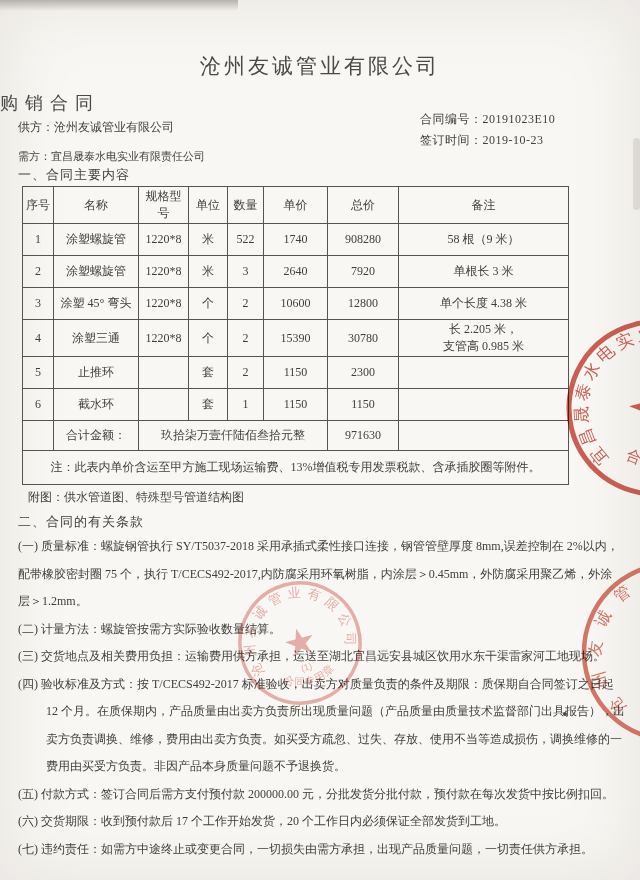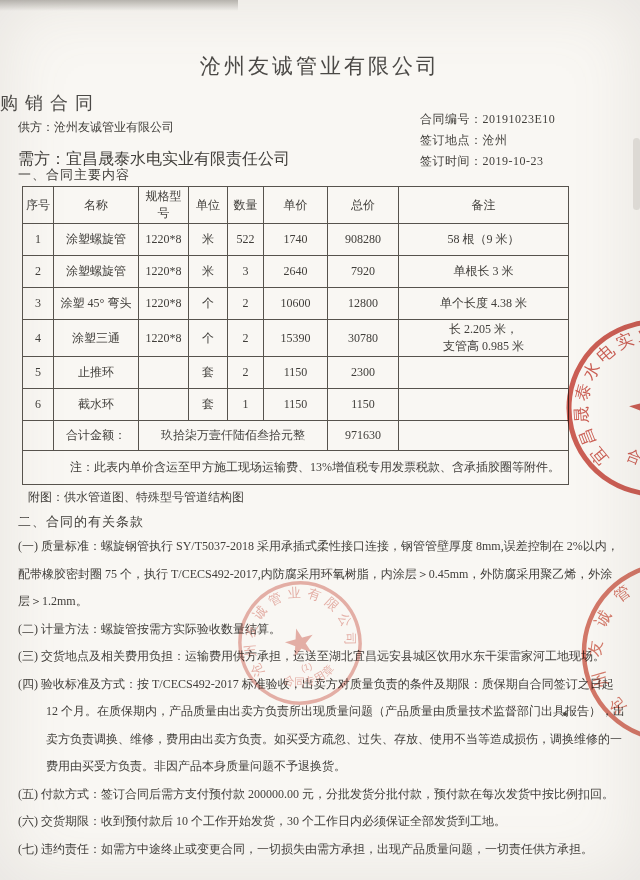--- a/index.html
+++ b/index.html
@@ -22,41 +22,41 @@
     background:rgba(150,146,138,0.22); border-radius:4px; }
   .speck { position:absolute; left:563px; top:712px; width:4px; height:4px;
     border-radius:50%; background:#4b4843; }
 
   .company-title { position:absolute; top:52px; left:0; width:100%;
     text-align:center; font-size:21px; letter-spacing:3px; color:#4b4946; }
   .contract-title { position:absolute; top:91px; left:0; width:100%;
     text-align:left; font-size:18px; letter-spacing:7px; color:#4b4946; }
 
   .supplier-line { position:absolute; top:119px; left:18px; font-size:12px; }
-  .buyer-line    { position:absolute; top:149px; left:18px; font-size:16px; }
+  .buyer-line    { position:absolute; top:149px; left:18px; font-size:11px; }
   .meta { position:absolute; top:109px; left:420px; font-size:12px; line-height:21px; }
   .meta-row span { letter-spacing:0.5px; }
 
   .sec1 { position:absolute; top:166px; left:18px; font-size:13px; letter-spacing:1px; }
 
   table.items {
     position:absolute; top:186px; left:22px; width:546px;
     border-collapse:collapse; table-layout:fixed;
     font-size:12px; color:#403e3a;padding-left:36px;
   }
   .items th, .items td {
     border:1px solid #57534d; text-align:center; vertical-align:middle;
     font-weight:normal; padding:1px 2px; white-space:pre-line; overflow:hidden;
   }
   .items thead tr { height:32px; }
   .items tr.r   { height:32px; }
   .items tr.r4  { height:36px; }
   .items tr.total-row { height:30px; }
   .items tr.note-row  { height:34px; }
-  .items td.note-cell { text-align:right; padding:4px 8px; }
+  .items td.note-cell { text-align:center; padding:4px 8px; }
 
   .attachment { position:absolute; top:489px; left:18px; font-size:12px;margin-left:10px; }
   .sec2 { position:absolute; top:513px; left:18px; font-size:13px; letter-spacing:1px; }
 
   .terms { position:absolute; top:533px; left:18px; width:608px;
     font-size:12px; line-height:27.5px; }
   .terms .line { white-space:nowrap; }
   .terms .cont { padding-left:28px; }
 
   .stamp { position:absolute; mix-blend-mode:multiply; pointer-events:none; }
@@ -86,23 +86,20 @@
 
   <div class="company-title">沧州友诚管业有限公司</div>
   <div class="contract-title">购销合同</div>
 
   <div class="supplier-line">供方：沧州友诚管业有限公司</div>
   <div class="buyer-line">需方：宜昌晟泰水电实业有限责任公司</div>
 
   <div class="meta">
     <div class="meta-row">
       <span>合同编号：</span><span>20191023E10</span>
-    </div>
-    <div class="meta-row">
-      <span>签订地点：</span><span>沧州</span>
     </div>
     <div class="meta-row">
       <span>签订时间：</span><span>2019-10-23</span>
     </div>
   </div>
 
   <div class="sec1">一、合同主要内容</div>
 
   <table class="items">
     <colgroup>
@@ -220,21 +217,21 @@
     <div>
       <div class="line">(四) 验收标准及方式：按 T/CECS492-2017 标准验收，出卖方对质量负责的条件及期限：质保期自合同签订之日起</div>
       <div class="line cont">12 个月。在质保期内，产品质量由出卖方负责所出现质量问题（产品质量由质量技术监督部门出具报告），出</div>
       <div class="line cont">卖方负责调换、维修，费用由出卖方负责。如买受方疏忽、过失、存放、使用不当等造成损伤，调换维修的一</div>
       <div class="line cont">费用由买受方负责。非因产品本身质量问题不予退换货。</div>
     </div>
     <div>
       <div class="line">(五) 付款方式：签订合同后需方支付预付款 200000.00 元，分批发货分批付款，预付款在每次发货中按比例扣回。</div>
     </div>
     <div>
-      <div class="line">(六) 交货期限：收到预付款后 10 个工作开始发货，30 个工作日内必须保证全部发货到工地。</div>
+      <div class="line">(六) 交货期限：收到预付款后 17 个工作开始发货，20 个工作日内必须保证全部发货到工地。</div>
     </div>
     <div>
       <div class="line">(七) 违约责任：如需方中途终止或变更合同，一切损失由需方承担，出现产品质量问题，一切责任供方承担。</div>
     </div>
   </div>
 
   <svg class="stamp stamp-buyer" width="230" height="230" viewBox="-115 -115 230 230">
     <g transform="rotate(-14)">
       <circle r="86" fill="none" stroke-width="5" stroke="#c8453a"></circle>
       <path id="arcA" d="M -55.7,39.0 A 68 68 0 1 1 55.7,39.0" fill="none"></path>

